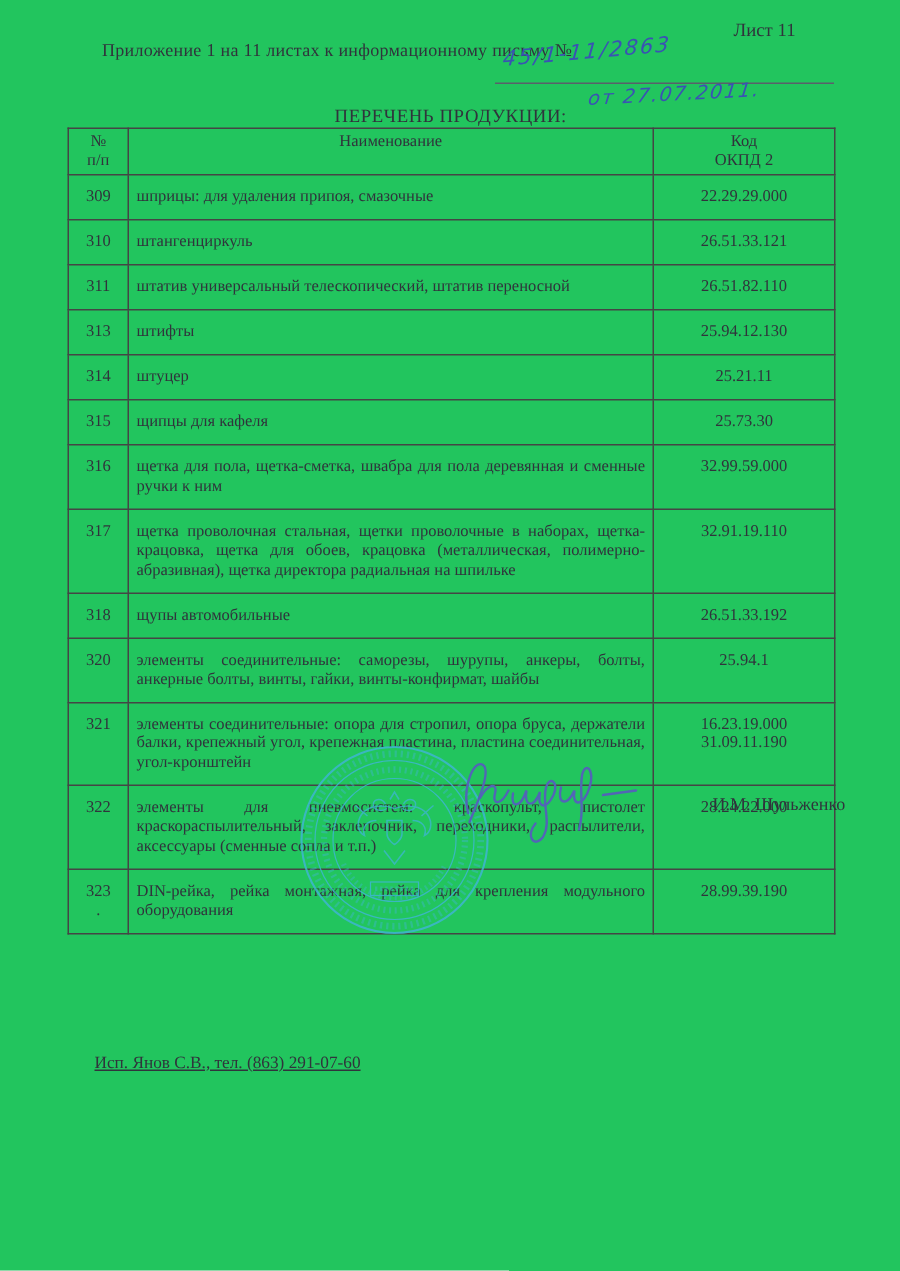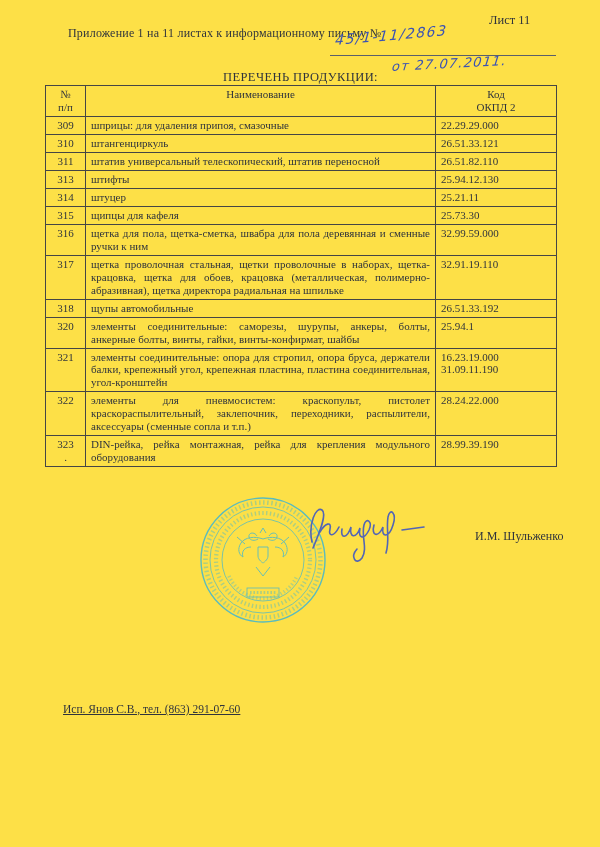--- a/index.html
+++ b/index.html
@@ -2,21 +2,21 @@
 <html><head>
 <meta charset="utf-8">
 <style>
   * { margin: 0; padding: 0; box-sizing: border-box; }
   html, body { background: #e8e8e8; }
   .page {
     position: relative;
     width: 600px;
     height: 847px;
     margin: 0 auto;
-    background: #fde047;
+    background: #22c55e;
     color: #2e2e2e;
     font-family: "Liberation Serif", "DejaVu Serif", serif;
     overflow: hidden;
   }
   .sheet-label {
     position: absolute;
     top: 13px;
     left: 489px;
     font-size: 12.5px;
     color: #30343c;
@@ -77,30 +77,30 @@
     left: 45px;
     width: 511px;
     border-collapse: collapse;
     font-size: 11px;
     line-height: 1.18;
     color: #30343c;
     table-layout: fixed;
   }
   table.products th, table.products td {
     border: 1px solid #454545;
-    padding: 2px 5px;
+    padding: 8px 5px;
     vertical-align: top;
   }
   table.products th { font-weight: normal; text-align: center; white-space: pre-line; padding: 2px 3px; }
   col.c1 { width: 40px; }
   col.c2 { width: 350px; }
   col.c3 { width: 121px; }
   td.c-num { text-align: center; white-space: pre-line; padding: 2px 2px; }
   td.c-name { text-align: justify; }
-  td.c-code { text-align: left; white-space: pre-line; }
+  td.c-code { text-align: center; white-space: pre-line; }
   .sig-position {
     position: absolute;
     top: 513px;
     left: 64px;
     font-size: 12px;
     line-height: 1.33;
     color: #30343c;
     width: 200px;
   }
   .signer-name {

